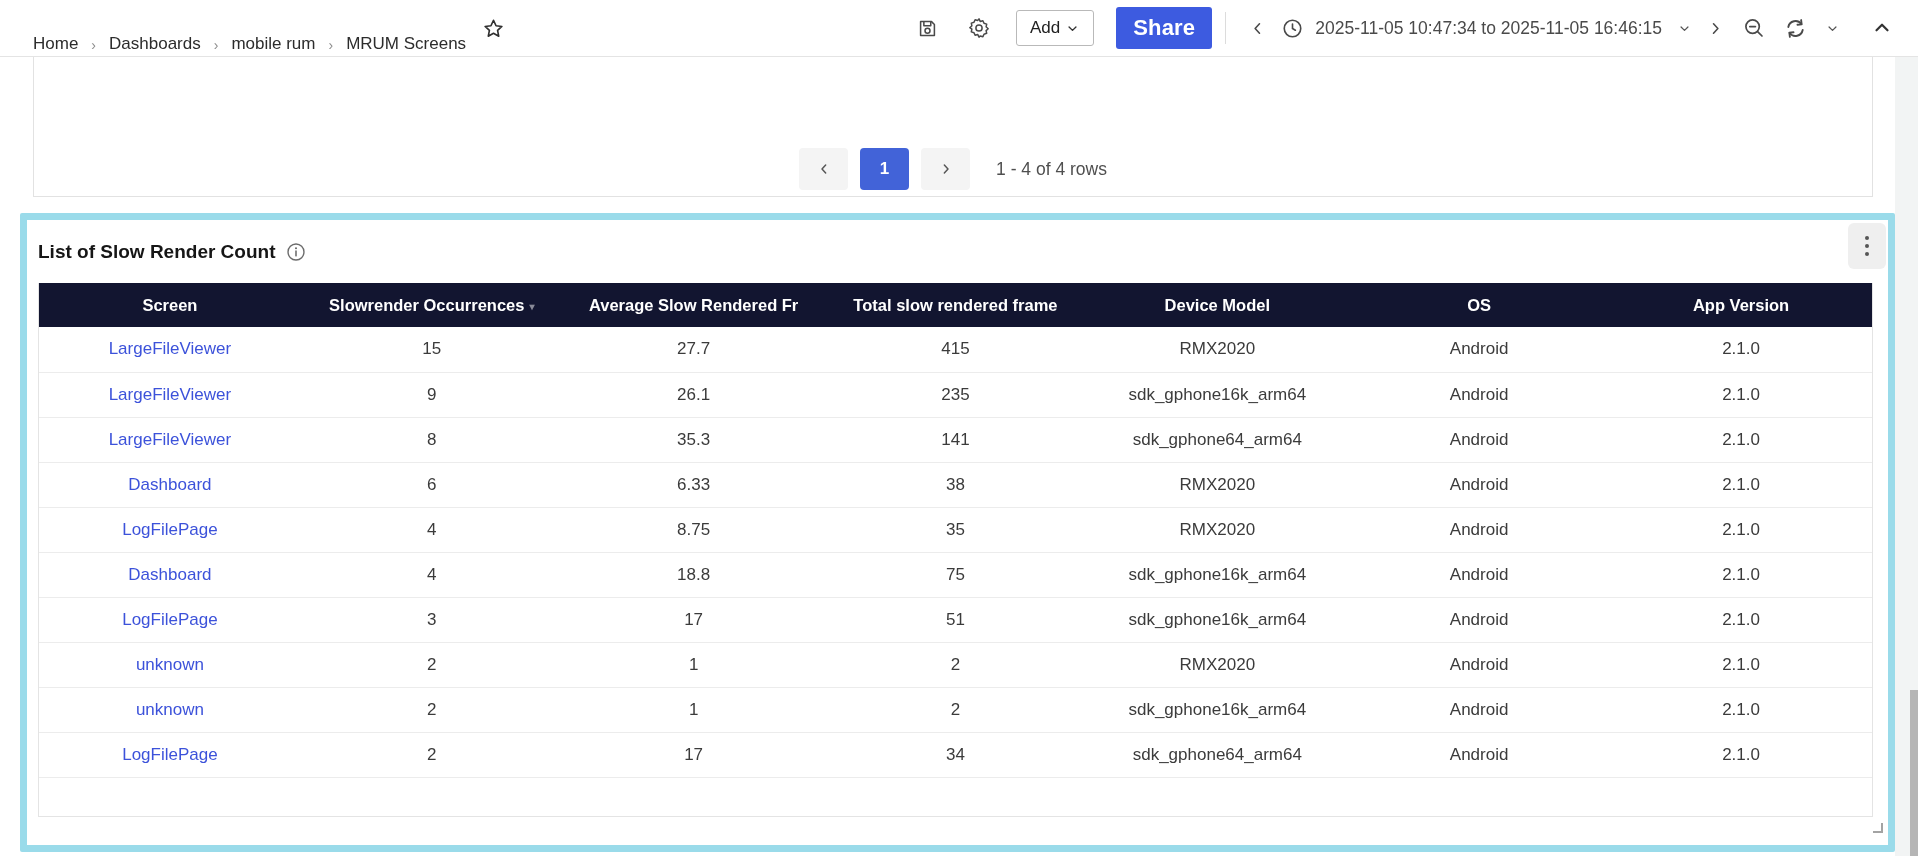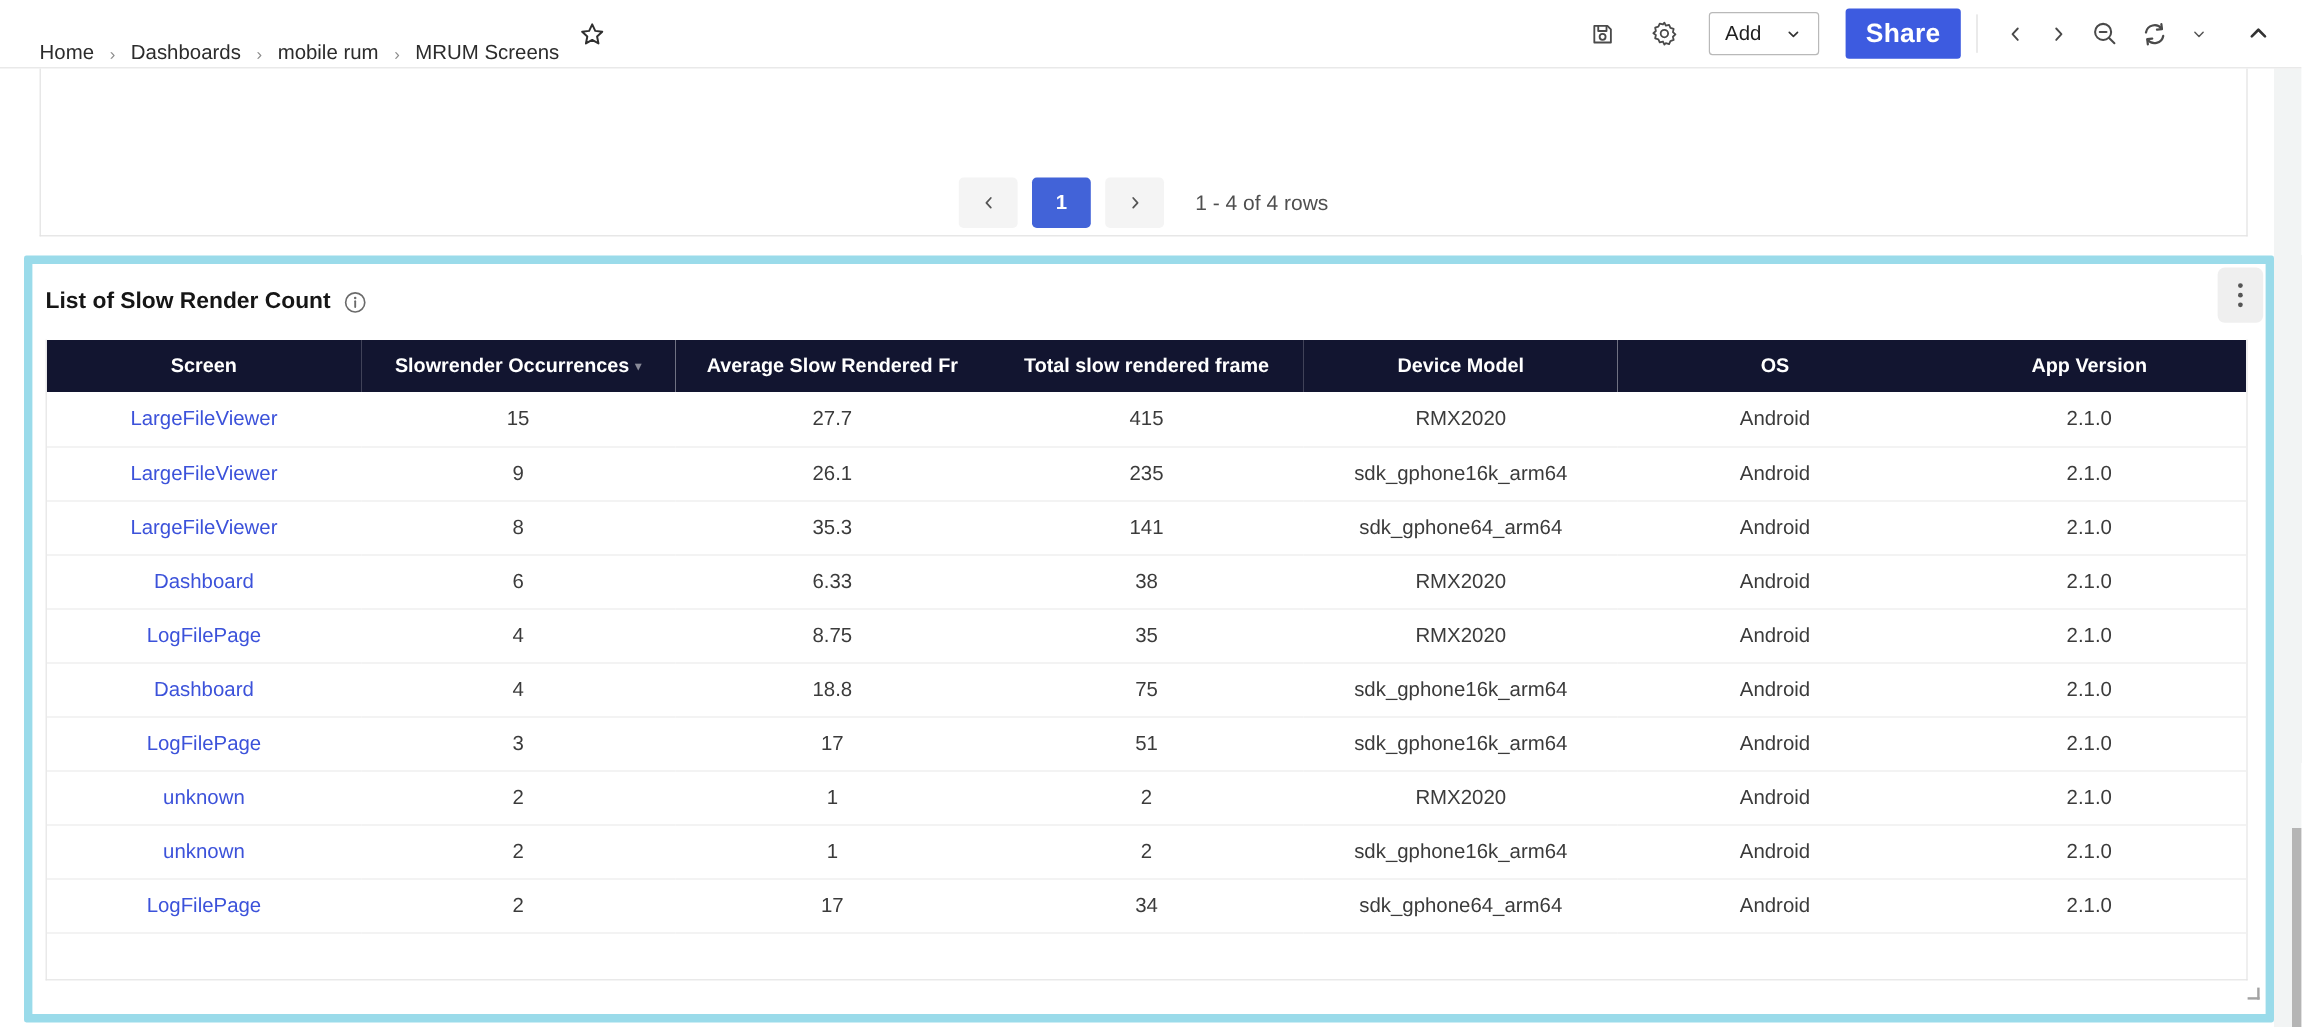--- a/index.html
+++ b/index.html
@@ -24,21 +24,21 @@
     padding:0 22px 0 33px;z-index:6;
   }
   .breadcrumb{display:flex;align-items:flex-end;gap:13px;font-size:17px;color:#2c2c2c;white-space:nowrap;margin-top:32px;}
   .bc-sep{color:#8d8d8d;font-size:14px;transform:translateY(-1px);}
   .bc-item{cursor:pointer;}
   .star-btn{background:none;border:none;padding:2px;margin-left:14px;display:flex;}
 
   .toolbar-center{margin-left:auto;display:flex;align-items:center;gap:22px;}
   .icon-btn{background:none;border:none;padding:3px;display:flex;align-items:center;}
   .add-btn{
-    display:flex;align-items:center;gap:19px;background:#fff;border:1px solid #b9b9b9;
+    display:flex;align-items:center;gap:5px;background:#fff;border:1px solid #b9b9b9;
     border-radius:3px;padding:7px 13px;font-size:17px;color:#1f1f1f;
   }
   .share-btn{
     background:var(--accent);color:#fff;border:none;border-radius:3px;
     padding:8px 17px;font-size:22px;font-weight:700;letter-spacing:.2px;
   }
   .toolbar-right{display:flex;align-items:center;gap:11px;margin-left:13px;}
   .vdiv{width:1px;height:32px;background:#dcdcdc;margin-right:8px;}
   .time-btn{display:flex;align-items:center;gap:11px;background:none;border:none;
     font-size:17.5px;color:#4a4a4a;white-space:nowrap;padding:2px 0;}
@@ -152,20 +152,34 @@
     </button>
     <button class="share-btn">Share</button>
   </div>
 
   <div class="toolbar-right">
     <span class="vdiv"></span>
     <button class="icon-btn">
       <span>
         <svg viewBox="0 0 24 24" width="19" height="19" fill="none" stroke="#4a4a4a" stroke-width="2" stroke-linecap="round" stroke-linejoin="round">
             <polyline points="14.5 6 9 12 14.5 18"></polyline>
+          </svg>
+      </span>
+    </button>
+    <button class="time-btn">
+      <span>
+        <svg viewBox="0 0 24 24" width="23" height="23" fill="none" stroke="#4a4a4a" stroke-width="1.7" stroke-linecap="round">
+            <circle cx="12" cy="12" r="8.6"></circle>
+            <polyline points="12 7.4 12 12 15 13.8"></polyline>
+          </svg>
+      </span>
+      <span>2025-11-05 10:47:34 to 2025-11-05 16:46:15</span>
+      <span class="caret">
+        <svg viewBox="0 0 24 24" width="15" height="15" fill="none" stroke="#555" stroke-width="2" stroke-linecap="round" stroke-linejoin="round">
+            <polyline points="6.5 9.5 12 15 17.5 9.5"></polyline>
           </svg>
       </span>
     </button>
     <button class="icon-btn">
       <span>
         <svg viewBox="0 0 24 24" width="19" height="19" fill="none" stroke="#4a4a4a" stroke-width="2" stroke-linecap="round" stroke-linejoin="round">
             <polyline points="9.5 6 15 12 9.5 18"></polyline>
           </svg>
       </span>
     </button>

